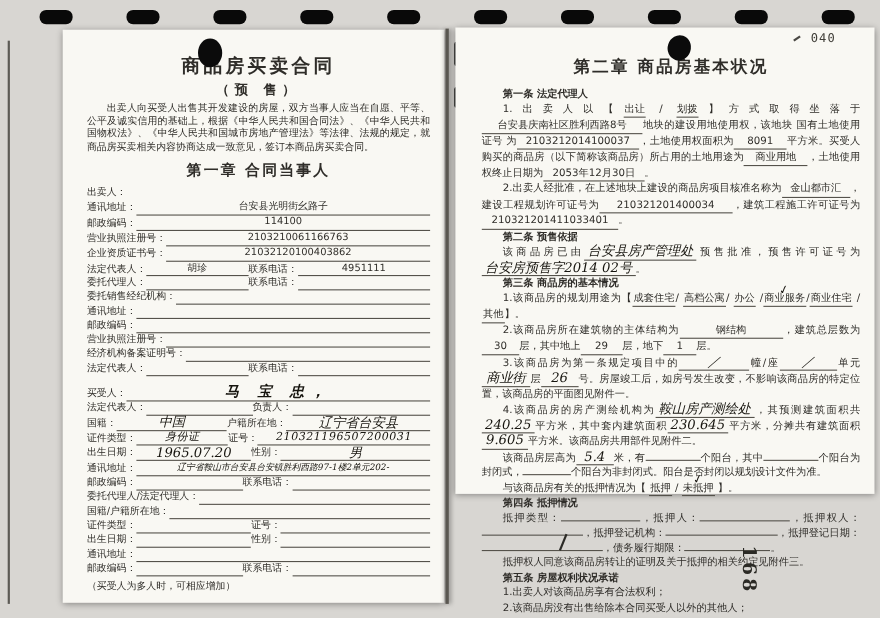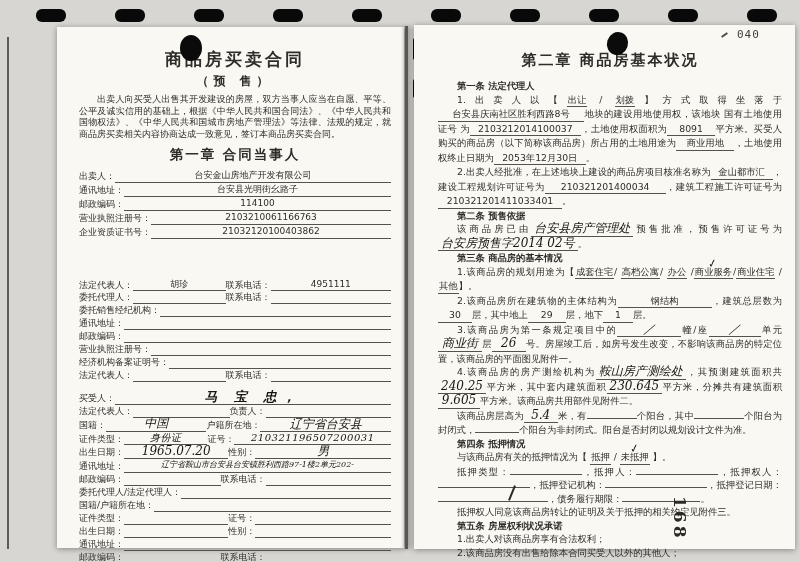--- a/index.html
+++ b/index.html
@@ -1,21 +1,21 @@
 <!DOCTYPE html>
 <html><head>
 <meta charset="utf-8">
 <style>
   html,body{margin:0;padding:0;}
   body{width:800px;height:562px;background:#d8d6d2;position:relative;overflow:hidden;
        font-family:"DejaVu Sans",sans-serif;color:#2f2d29;}
   .page{position:absolute;background:#f9f8f3;box-sizing:border-box;
         box-shadow:0 1px 6px rgba(0,0,0,.38);}
   #left-page{left:57px;top:27px;width:347px;height:521px;padding:0 13px 0 22px;}
-  #right-page{left:414px;top:25px;width:381px;height:524px;padding:0 13px 0 24px;}
+  #right-page{left:414px;top:25px;width:381px;height:424px;padding:0 13px 0 24px;}
 
   
   .lp-title{margin-top:21px;text-align:center;font-size:17px;font-weight:bold;letter-spacing:3px;}
   .lp-sub{text-align:center;font-size:12px;font-weight:bold;letter-spacing:5px;margin-top:2px;}
   .lp-intro{margin-top:4px;font-size:9px;line-height:11.5px;text-align:justify;text-indent:18px;}
   .lp-chapter{text-align:center;font-weight:bold;font-size:13.5px;margin-top:6px;letter-spacing:2px;}
   #left-lines{margin-top:5px;}
 
   
   .line{min-height:12px;}
@@ -72,21 +72,20 @@
 <div class="edge-line"></div>
 
 <div class="page" id="left-page">
   <div class="lp-title">商品房买卖合同</div>
   <div class="lp-sub">（预 售）</div>
   <div class="lp-intro">出卖人向买受人出售其开发建设的房屋，双方当事人应当在自愿、平等、公平及诚实信用的基础上，根据《中华人民共和国合同法》、《中华人民共和国物权法》、《中华人民共和国城市房地产管理法》等法律、法规的规定，就商品房买卖相关内容协商达成一致意见，签订本商品房买卖合同。</div>
   <div class="lp-chapter">第一章 合同当事人</div>
   <div id="left-lines">
       <div class="line form">
         <span class="pt">出卖人：</span>
-        <span class="uv">台安金山房地产开发有限公司</span>
       </div>
       <div class="line form">
         <span class="pt">通讯地址：</span>
         <span class="uv">台安县光明街幺路子</span>
       </div>
       <div class="line form">
         <span class="pt">邮政编码：</span>
         <span class="uv">114100</span>
       </div>
       <div class="line form">
@@ -94,21 +93,21 @@
         <span class="uv">2103210061166763</span>
       </div>
       <div class="line form">
         <span class="pt">企业资质证书号：</span>
         <span class="uv">21032120100403862</span>
       </div>
       <div class="line form">
         <span class="pt">法定代表人：</span>
         <span class="uv" style="flex: 1 1 0%;">胡珍</span>
         <span class="pt">联系电话：</span>
-        <span class="uv" style="flex: 1.3 1 0%; margin-top: 39px;">4951111</span>
+        <span class="uv" style="flex: 1.3 1 0%;">4951111</span>
       </div>
       <div class="line form">
         <span class="pt">委托代理人：</span>
         <span class="uv" style="flex: 1 1 0%;"></span>
         <span class="pt">联系电话：</span>
         <span class="uv" style="flex: 1.3 1 0%;"></span>
       </div>
       <div class="line form">
         <span class="pt">委托销售经纪机构：</span>
         <span class="uv"></span>
@@ -218,22 +217,22 @@
       <div class="line para"><span class="pt">1.出卖人以【</span><span class="opt">出让</span><span class="pt"> / </span><span class="opt">划拨</span><span class="pt">】方式取得坐落于</span><span class="uv" style="min-width: 140px;">台安县庆南社区胜利西路8号</span><span class="pt">地块的建设用地使用权，该地块 国有土地使用证号 为</span><span class="uv" style="min-width: 105px;">2103212014100037</span><span class="pt">，土地使用权面积为</span><span class="uv" style="min-width: 42px;">8091</span><span class="pt">平方米。买受人购买的商品房（以下简称该商品房）所占用的土地用途为</span><span class="uv" style="min-width: 52px;">商业用地</span><span class="pt">，土地使用权终止日期为</span><span class="uv" style="min-width: 86px;">2053年12月30日</span><span class="pt">。</span></div>
       <div class="line para"><span class="pt">2.出卖人经批准，在上述地块上建设的商品房项目核准名称为</span><span class="uv" style="min-width: 56px;">金山都市汇</span><span class="pt">，建设工程规划许可证号为</span><span class="uv" style="min-width: 115px;">210321201400034</span><span class="pt">，建筑工程施工许可证号为</span><span class="uv" style="min-width: 118px;">210321201411033401</span><span class="pt">。</span></div>
       <div class="line h"><span class="pt">第二条 预售依据</span></div>
       <div class="line para"><span class="pt">该商品房已由</span><span class="uv hw" style="min-width: 88px;">台安县房产管理处</span><span class="pt">预售批准，预售许可证号为</span><span class="uv hw" style="min-width: 108px;">台安房预售字2014 02号</span><span class="pt">。</span></div>
       <div class="line h"><span class="pt">第三条 商品房的基本情况</span></div>
       <div class="line para"><span class="pt">1.该商品房的规划用途为【</span><span class="opt">成套住宅</span><span class="pt">/ </span><span class="opt">高档公寓</span><span class="pt">/ </span><span class="opt">办公</span><span class="pt"> /</span><span class="opt checked">商业服务</span><span class="pt">/</span><span class="opt">商业住宅</span><span class="pt"> / </span><span class="opt">其他</span><span class="pt">】。</span></div>
       <div class="line para"><span class="pt">2.该商品房所在建筑物的主体结构为</span><span class="uv" style="min-width: 88px;">钢结构</span><span class="pt">，建筑总层数为</span><span class="uv" style="min-width: 28px;">30</span><span class="pt">层，其中地上</span><span class="uv" style="min-width: 32px;">29</span><span class="pt">层，地下</span><span class="uv" style="min-width: 24px;">1</span><span class="pt">层。</span></div>
       <div class="line para"><span class="pt">3.该商品房为第一条规定项目中的</span><span class="uv hw" style="min-width: 58px;">／</span><span class="pt">幢/座</span><span class="uv hw" style="min-width: 46px;">／</span><span class="pt">单元</span><span class="uv hw" style="min-width: 38px;">商业街</span><span class="pt">层</span><span class="uv hw" style="min-width: 28px;">26</span><span class="pt">号。房屋竣工后，如房号发生改变，不影响该商品房的特定位置，该商品房的平面图见附件一。</span></div>
       <div class="line para"><span class="pt">4.该商品房的房产测绘机构为</span><span class="uv hw" style="min-width: 78px;">鞍山房产测绘处</span><span class="pt">，其预测建筑面积共</span><span class="uv hw" style="min-width: 40px;">240.25</span><span class="pt">平方米，其中套内建筑面积</span><span class="uv hw" style="min-width: 46px;">230.645</span><span class="pt">平方米，分摊共有建筑面积</span><span class="uv hw" style="min-width: 36px;">9.605</span><span class="pt">平方米。该商品房共用部件见附件二。</span></div>
       <div class="line para"><span class="pt">该商品房层高为</span><span class="uv hw" style="min-width: 28px;">5.4</span><span class="pt">米，有</span><span class="uv" style="min-width: 44px;"></span><span class="pt">个阳台，其中</span><span class="uv" style="min-width: 44px;"></span><span class="pt">个阳台为封闭式，</span><span class="uv" style="min-width: 38px;"></span><span class="pt">个阳台为非封闭式。阳台是否封闭以规划设计文件为准。</span></div>
+      <div class="line para"><span class="pt">与该商品房有关的抵押情况为【 </span><span class="opt">抵押</span><span class="pt"> / </span><span class="opt checked">未抵押</span><span class="pt"> 】。</span></div>
       <div class="line h"><span class="pt">第四条 抵押情况</span></div>
-      <div class="line para"><span class="pt">与该商品房有关的抵押情况为【 </span><span class="opt">抵押</span><span class="pt"> / </span><span class="opt checked">未抵押</span><span class="pt"> 】。</span></div>
       <div class="line para"><span class="pt">抵押类型：</span><span class="uv" style="min-width: 66px;"></span><span class="pt">，抵押人：</span><span class="uv" style="min-width: 76px;"></span><span class="pt">，抵押权人：</span><span class="uv" style="min-width: 86px;"></span><span class="pt">，抵押登记机构：</span><span class="uv" style="min-width: 96px;"></span><span class="pt">，抵押登记日期：</span><span class="uv" style="min-width: 104px;"></span><span class="pt">，债务履行期限：</span><span class="uv" style="min-width: 72px;"></span><span class="pt">。</span></div>
       <div class="line para"><span class="pt">抵押权人同意该商品房转让的证明及关于抵押的相关约定见附件三。</span></div>
       <div class="line h"><span class="pt">第五条 房屋权利状况承诺</span></div>
       <div class="line para"><span class="pt">1.出卖人对该商品房享有合法权利；</span></div>
       <div class="line para"><span class="pt">2.该商品房没有出售给除本合同买受人以外的其他人；</span></div>
     </div>
 </div>
 
 <div class="blob" style="left:180px;top:35px;width:22px;height:26px;"></div>
 <div class="blob" style="left:607px;top:32px;width:21px;height:23px;transform:rotate(18deg);"></div>

